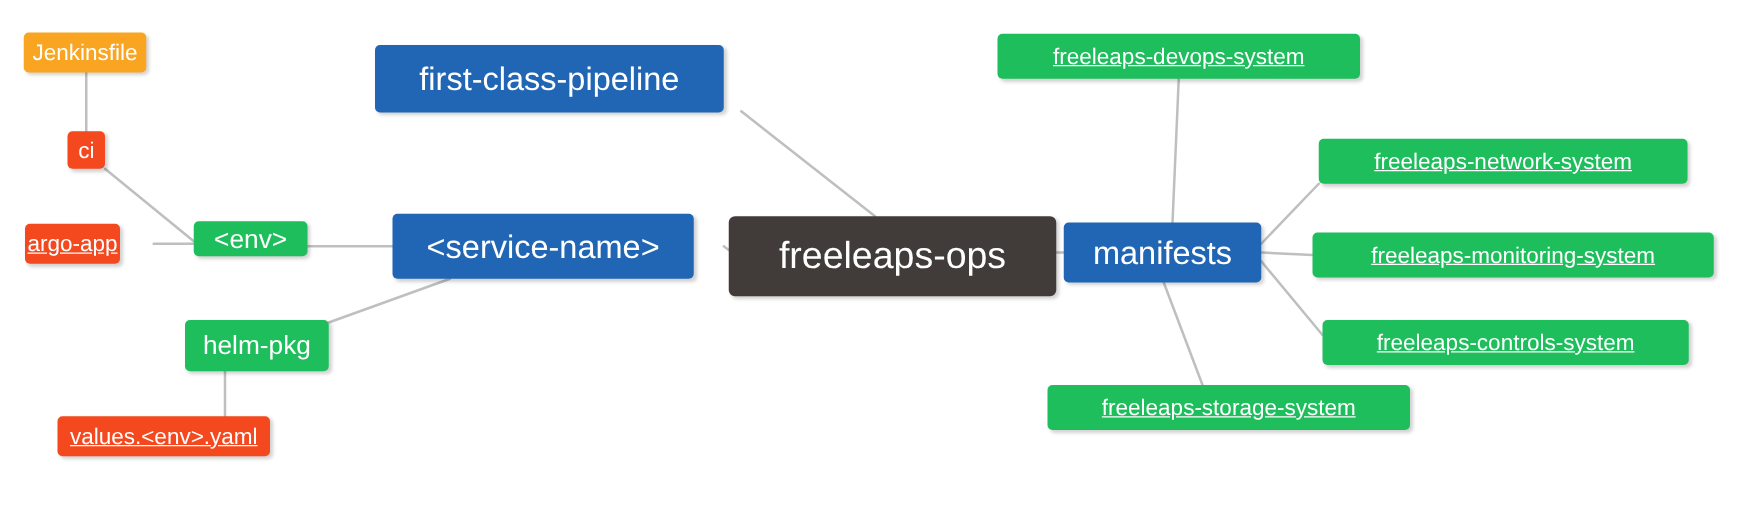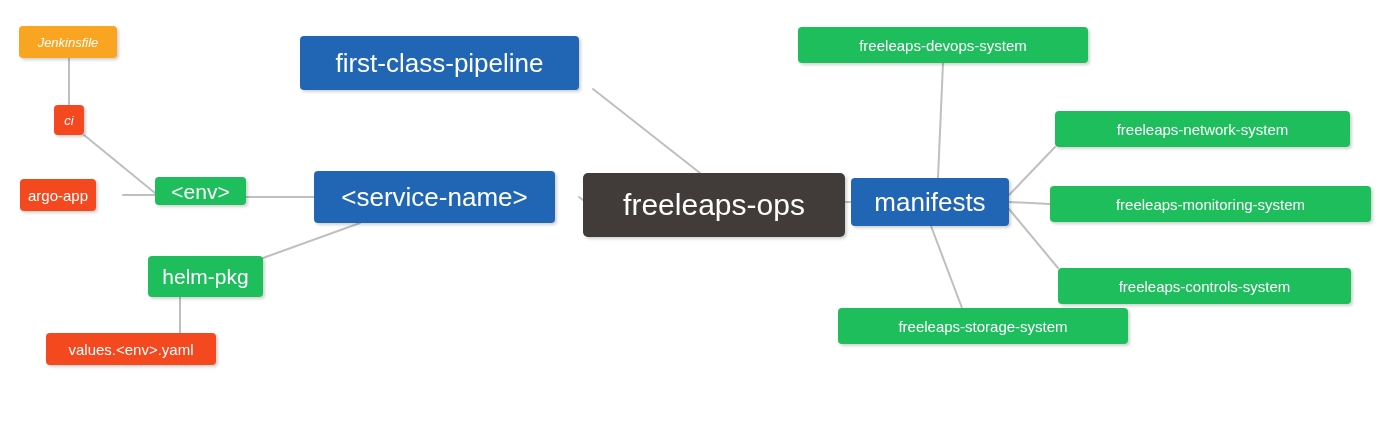--- a/index.html
+++ b/index.html
@@ -56,22 +56,22 @@
   }
   .lvl-red {
     background: #F4481E;
   }
   .lvl-orange {
     background: #F9A521;
   }
   .sz-xl { font-size: 30px; justify-content: center; }
   .sz-lg { font-size: 26px; }
   .sz-md { font-size: 21px; }
-  .sz-sm { font-size: 15px; }
-  .sz-xs { font-size: 13px; font-style: italic; }
+  .sz-sm { font-size: 18px; text-decoration: underline; }
+  .sz-xs { font-size: 18px; }
 </style>
 </head>
 <body>
 
 <div id="mindmap">
   <svg id="edges" viewBox="0 0 1390 421" xmlns="http://www.w3.org/2000/svg">
       <path d="M 593 89 L 700 173" stroke="#BFBFBF" stroke-width="2" fill="none" stroke-linecap="round"></path>
       <path d="M 579 197 L 583 200" stroke="#BFBFBF" stroke-width="2" fill="none" stroke-linecap="round"></path>
       <path d="M 845 202 L 851 202" stroke="#BFBFBF" stroke-width="2" fill="none" stroke-linecap="round"></path>
       <path d="M 246 197 L 314 197" stroke="#BFBFBF" stroke-width="2" fill="none" stroke-linecap="round"></path>
@@ -107,21 +107,21 @@
       </div>
       <div class="node lvl-green sz-sm" style="left: 798px; top: 27px; width: 290px; height: 36px;">
         <span class="node-label">freeleaps-devops-system</span>
       </div>
       <div class="node lvl-green sz-sm" style="left: 1055px; top: 111px; width: 295px; height: 36px;">
         <span class="node-label">freeleaps-network-system</span>
       </div>
       <div class="node lvl-green sz-sm" style="left: 1050px; top: 186px; width: 321px; height: 36px;">
         <span class="node-label">freeleaps-monitoring-system</span>
       </div>
-      <div class="node lvl-green sz-sm" style="left: 1058px; top: 256px; width: 293px; height: 36px; margin-top: 12px;">
+      <div class="node lvl-green sz-sm" style="left: 1058px; top: 256px; width: 293px; height: 36px;">
         <span class="node-label">freeleaps-controls-system</span>
       </div>
       <div class="node lvl-green sz-sm" style="left: 838px; top: 308px; width: 290px; height: 36px;">
         <span class="node-label">freeleaps-storage-system</span>
       </div>
       <div class="node lvl-red sz-xs" style="left: 54px; top: 105px; width: 30px; height: 30px;">
         <span class="node-label">ci</span>
       </div>
       <div class="node lvl-red sz-sm" style="left: 20px; top: 179px; width: 76px; height: 32px;">
         <span class="node-label">argo-app</span>

